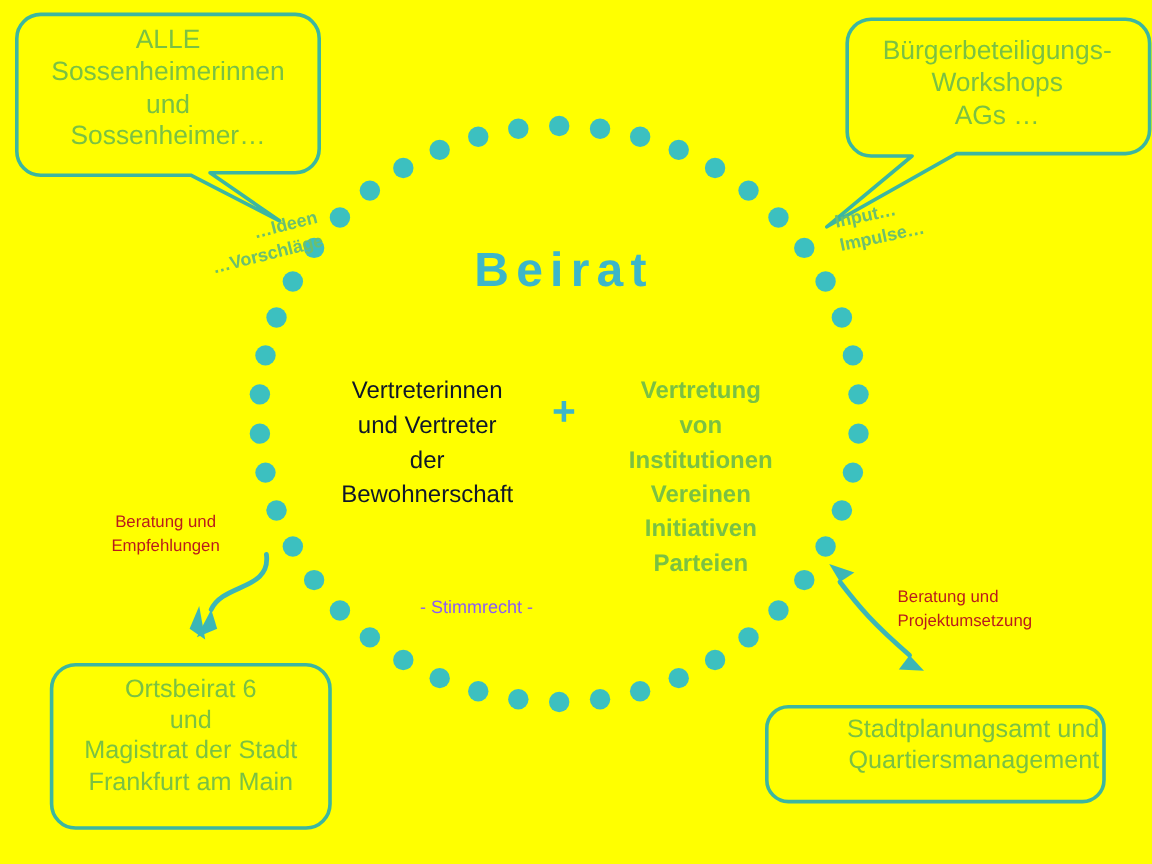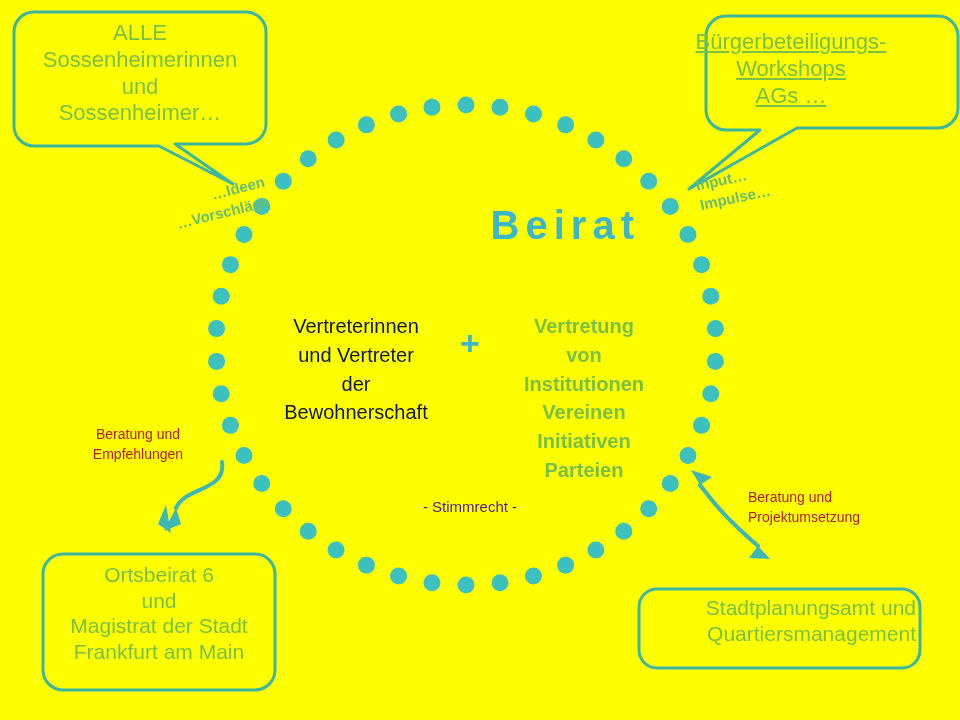--- a/index.html
+++ b/index.html
@@ -35,25 +35,24 @@
 
   
   #bubble-tl-text {
     left: 18px;
     top: 20px;
     width: 244px;
     font-size: 22px;
   }
   
   #bubble-tr-text {
-    left: 674px;
+    left: 714px;
     top: 29px;
     width: 234px;
     font-size: 22px;
-    text-decoration: underline;
   }
   
   #box-bl-text {
     left: 46px;
     top: 562px;
     width: 226px;
     font-size: 21px;
   }
   
   #box-br-text {
@@ -113,21 +112,21 @@
     width: 170px;
     text-align: left;
   }
 
   
   #beirat-title {
     position: absolute;
     left: 300px;
     top: 203px;
     width: 340px;
-    text-align: right;
+    text-align: center;
     font-size: 40px;
     font-weight: bold;
     color: #3cb6c9;
     letter-spacing: 6px;
   }
   #col-left {
     position: absolute;
     left: 262px;
     top: 312px;
     width: 188px;
@@ -158,23 +157,22 @@
     font-size: 34px;
     font-weight: bold;
     color: #3cb6c9;
     line-height: 1;
   }
   #stimmrecht {
     position: absolute;
     left: 350px;
     top: 498px;
     width: 240px;
-    text-align: center;
     font-size: 15px;
-    color: #4c1d95;
+    color: #8b5cf6;
   }
 </style>
 </head>
 <body>
 
 <div id="stage">
 
   <svg id="bg-svg" viewBox="0 0 960 720">
     <defs></defs>
 

